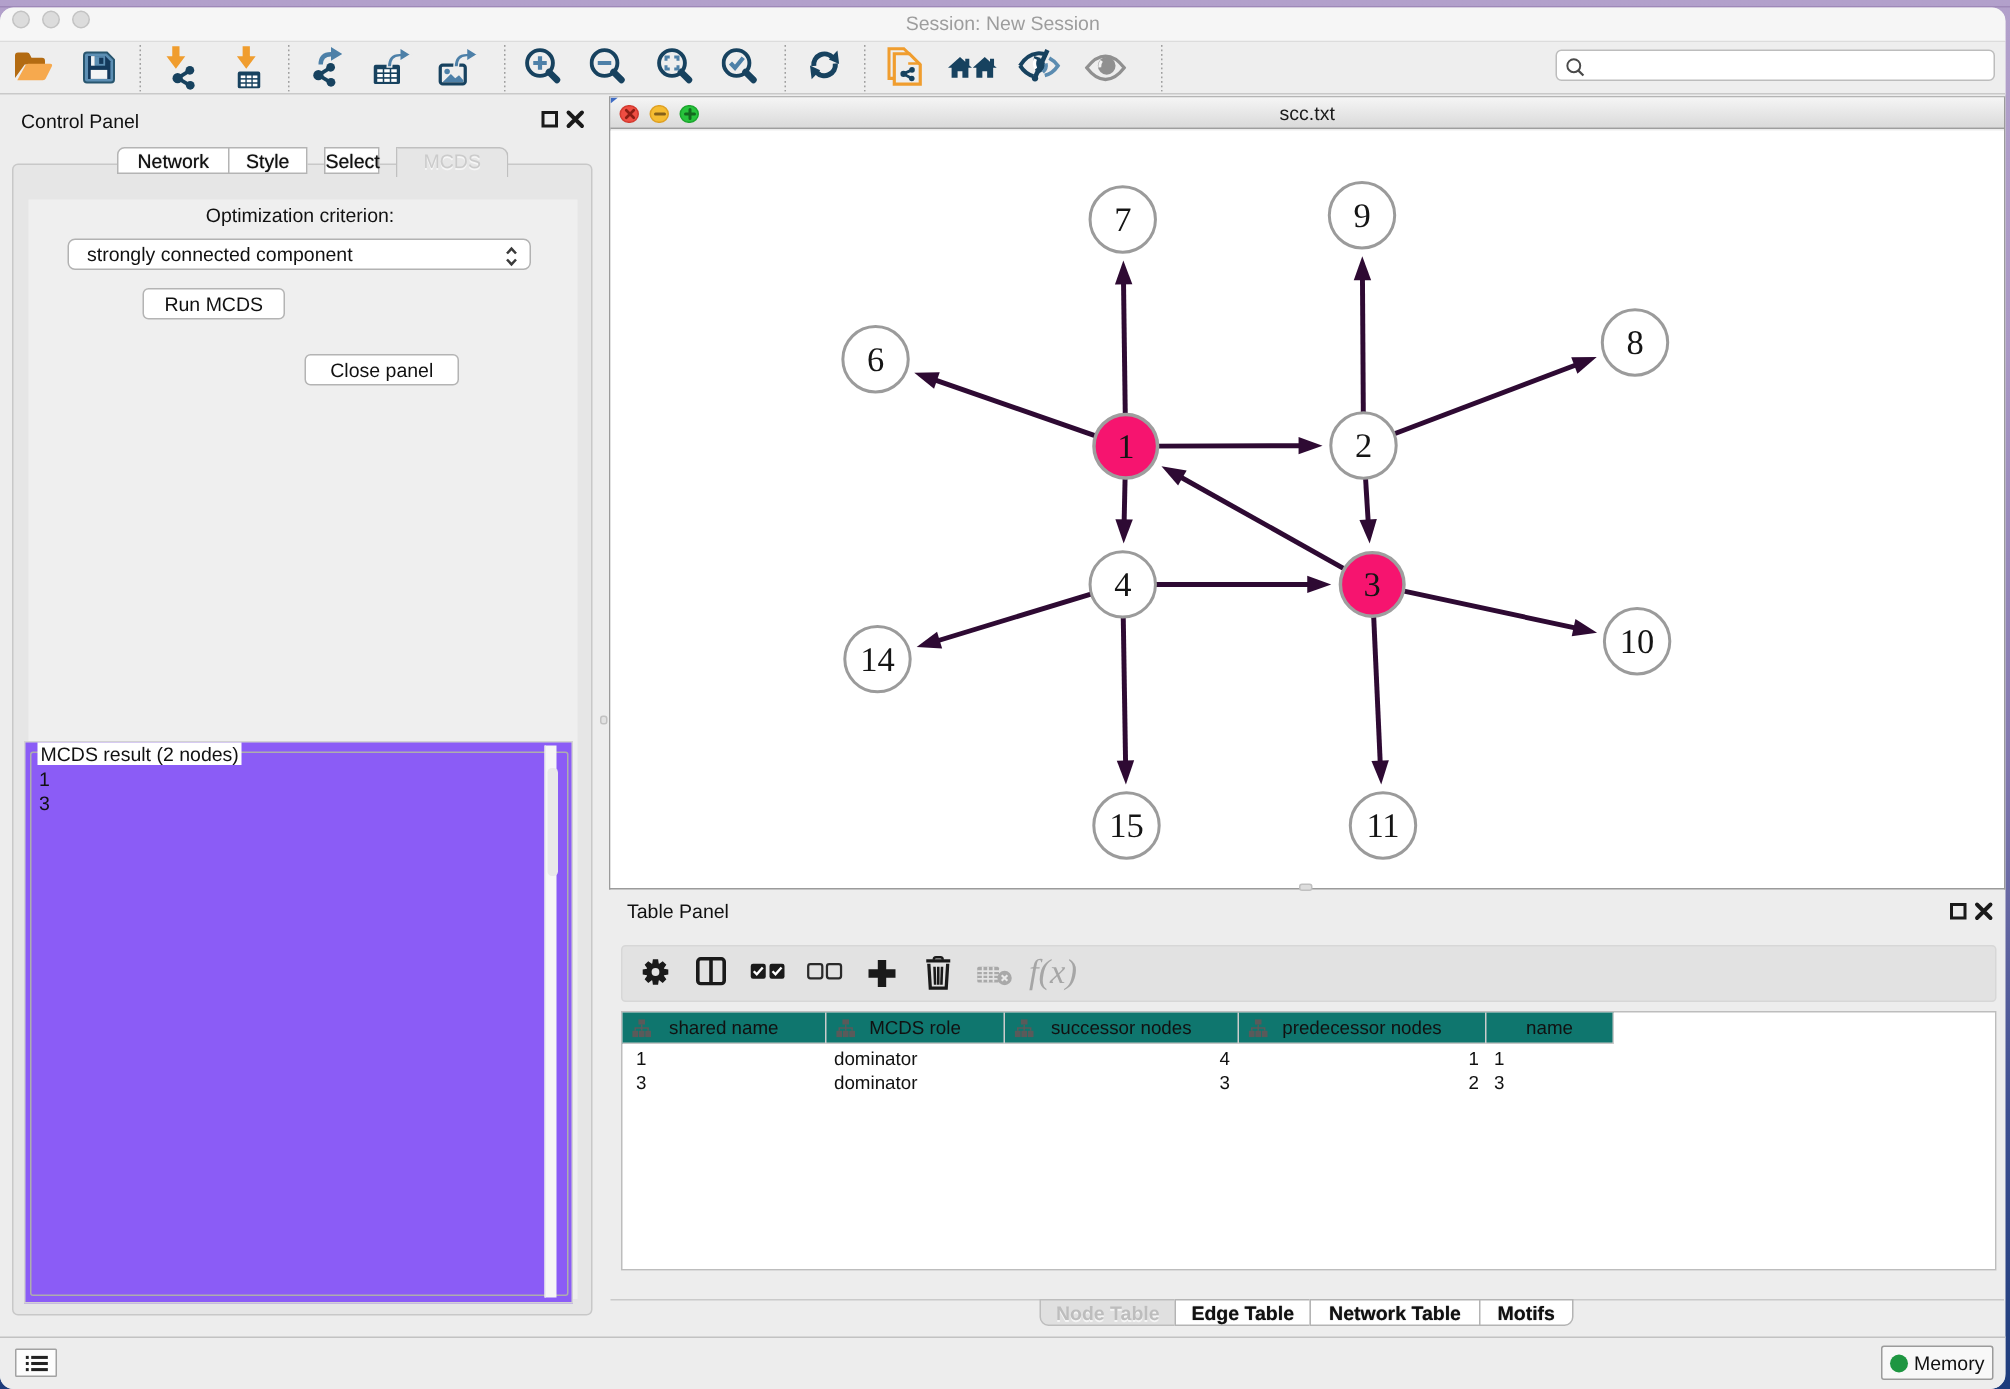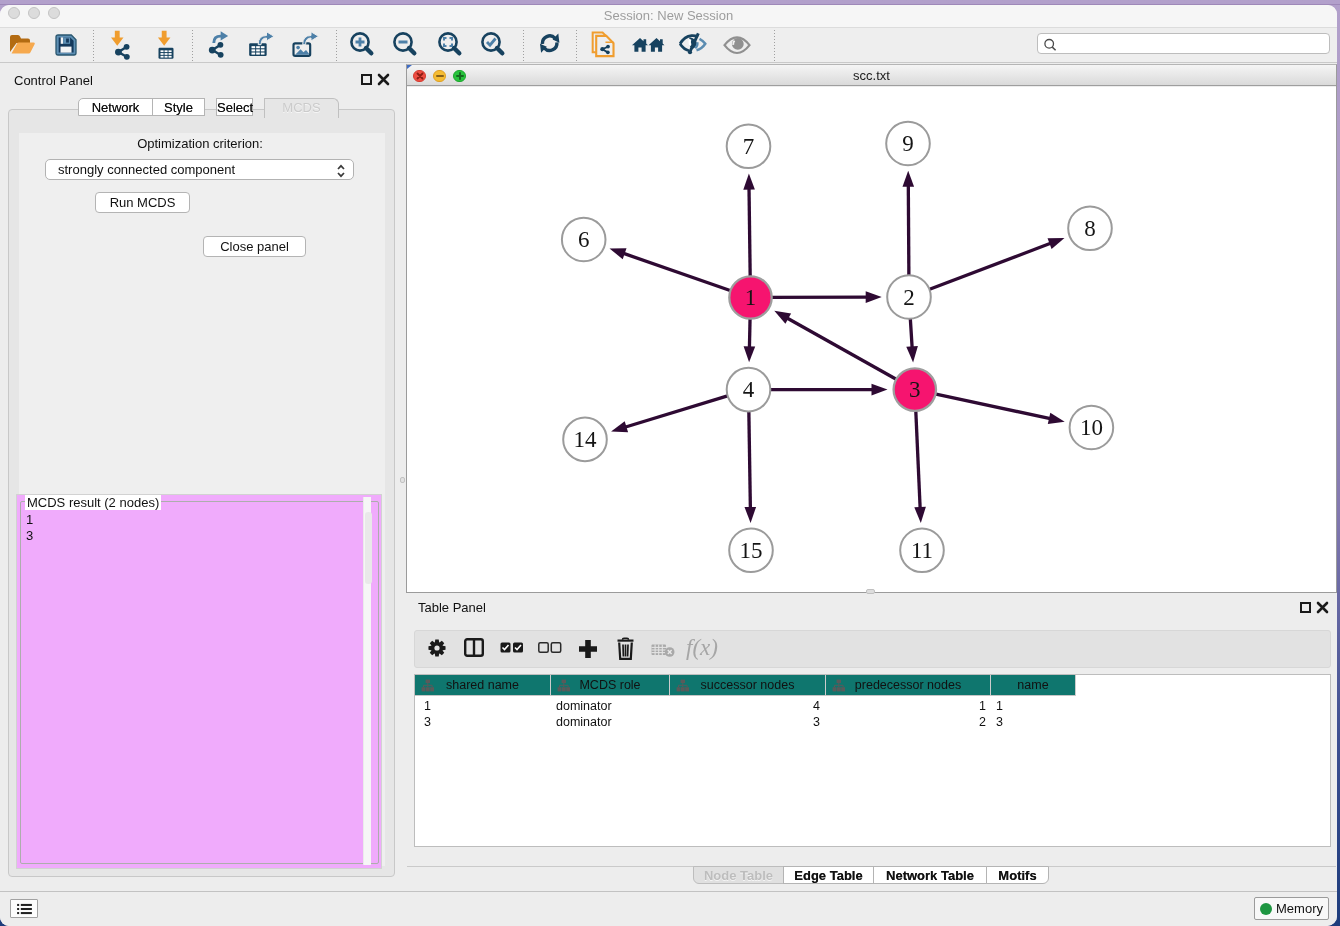--- a/index.html
+++ b/index.html
@@ -31,21 +31,21 @@
   .paneicons { top:0; width:11px; height:11px; border:2px solid #1a1a1a; background:transparent; }
   .tabs-top { top:93px; height:18px; font-size:13px; font-weight:400; color:#111; z-index:5; text-shadow:0 0 0.6px rgba(0,0,0,0.75); }
   .tab { position:absolute; top:0; height:18px; background:#fff; border:1px solid #b4b4b4; line-height:17px; text-align:center; }
   #cp-pane { left:8px; top:104px; width:387px; height:768px; background:#e6e6e6; border:1px solid #c8c8c8; border-radius:4px; }
   #cp-inner { left:19px; top:128px; width:366px; height:733px; background:#efefef; }
   #opt-label { left:0px; top:131px; width:400px; text-align:center; font-size:13px; color:#111; }
   #cp-select { left:45px; top:154px; width:309px; height:21px; background:#fff; border:1px solid #b2b2b2; border-radius:5px; font-size:13px; color:#111; line-height:19px; padding-left:12px; }
   .btn { background:#ffffff; border:1px solid #b4b4b4; border-radius:4px; font-size:13px; color:#111; text-align:center; }
   #btn-run { left:95px; top:187px; width:95px; height:21px; line-height:20px; }
   #btn-close { left:203px; top:187px; width:103px; height:21px; line-height:20px;margin-top:44px; }
-  #result-box { left:16px; top:489px; width:366px; height:375px; background:#f0abfc; border:1px solid #d2d2d2; }
+  #result-box { left:16px; top:489px; width:366px; height:375px; background:#8b5cf6; border:1px solid #d2d2d2; }
   #result-fs { position:absolute; left:3px; top:6px; width:359px; height:363px; border:1px solid #adadad; border-radius:2px; }
   #result-label { position:absolute; left:4px; top:-7.5px; background:#fff; padding:0 2px; font-size:13px; color:#111; }
   #result-text { position:absolute; left:5px; top:10px; font-size:13px; color:#111; line-height:16.3px; }
   #result-sb { position:absolute; right:10px; top:2px; width:8px; height:368px; background:#f6f6f6; border-left:1px solid #ebebeb; }
   #result-thumb { position:absolute; left:0.5px; top:15px; width:7px; height:72px; background:#e9e9e9; border-radius:3px;}
 
   
   #net-win { left:406px; top:59px; width:931px; height:529px; border:1px solid #9b9b9b; border-top:1px solid #b5b5b5; }
   #net-title { position:absolute; left:0; top:0; width:929px; height:21px;
     background:linear-gradient(#f5f5f5, #dadada); border-bottom:1px solid #9e9e9e;

